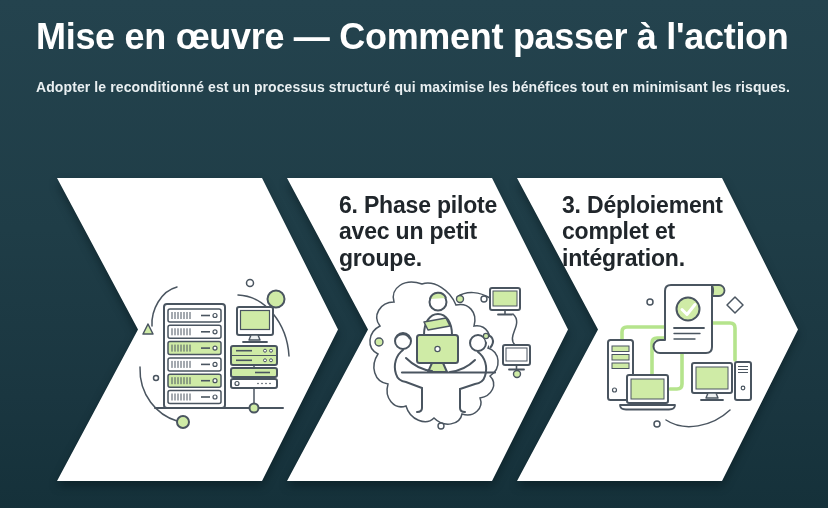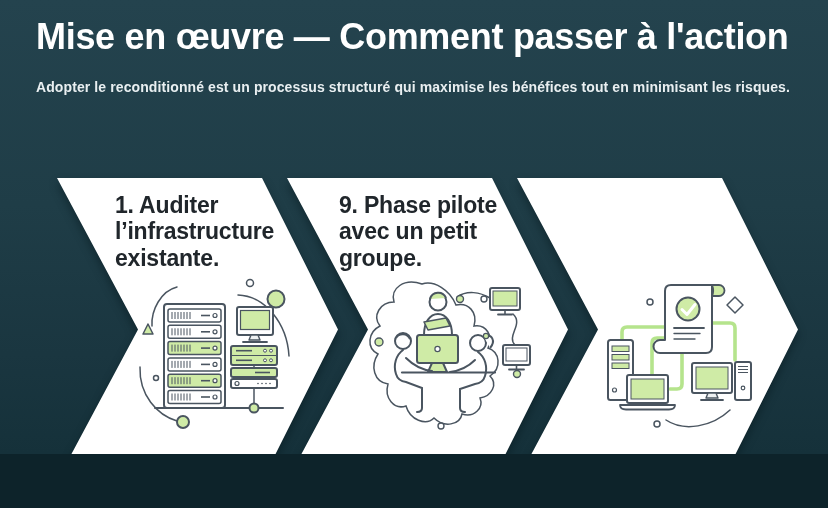--- a/index.html
+++ b/index.html
@@ -1,17 +1,17 @@
 <!DOCTYPE html>
 <html><head>
 <meta charset="utf-8">
 <style>
   html,body{margin:0;padding:0;background:#0d232a;}
   .slide{
-    position:relative;width:828px;height:454px;overflow:hidden;
+    position:relative;width:828px;height:508px;overflow:hidden;
     font-family:"Liberation Sans","DejaVu Sans",sans-serif;
     background:linear-gradient(180deg,#24434e 0%,#1f3d47 45%,#1a3640 78%,#15313a 100%);
   }
   .title{
     position:absolute;left:36px;top:16px;width:770px;
     color:#ffffff;font-size:36px;font-weight:700;letter-spacing:-0.3px;
   }
   .subtitle{
     position:absolute;left:36px;top:79px;width:760px;
     color:#e9eff1;font-size:14px;font-weight:600;letter-spacing:0.1px;
@@ -40,21 +40,20 @@
 </head>
 <body>
 
 <div class="slide">
 
   <div class="title">Mise en œuvre — Comment passer à l'action</div>
   <div class="subtitle">Adopter le reconditionné est un processus structuré qui maximise les bénéfices tout en minimisant les risques.</div>
 
   <div class="chev chev1">
     <div class="chev-shape"></div>
-    <div class="step-label">1. Auditer l’infrastructure existante.</div>
     <svg class="illus illus1" viewBox="0 0 176 158">
       <defs>
         <g id="s1-slot-inner" stroke="#4a5560">
           <path d="M4,3 v7 M7,3 v7 M10,3 v7 M13,3 v7 M16,3 v7 M19,3 v7 M22,3 v7" stroke-width="1" fill="none"></path>
           <line x1="33" y1="6.5" x2="42" y2="6.5" stroke-width="1.6"></line>
           <circle cx="47" cy="6.5" r="2" fill="#fff" stroke-width="1.2"></circle>
         </g>
       </defs>
 
       <path d="M58,9 C42,13 32,32 33,48" fill="none" stroke="#4a5560" stroke-width="1.5" stroke-linecap="round"></path>
@@ -116,21 +115,21 @@
         <circle cx="143" cy="105.5" r="0.8" fill="#4a5560"></circle>
       <circle cx="147" cy="105.5" r="0.8" fill="#4a5560"></circle>
         <circle cx="151" cy="105.5" r="0.8" fill="#4a5560"></circle>
       <line x1="135" y1="110" x2="135" y2="126" stroke="#4a5560" stroke-width="1.5"></line>
       <circle cx="135" cy="130" r="4.5" fill="#cfeba6" stroke="#4a5560" stroke-width="2"></circle>
     </svg>
   </div>
 
   <div class="chev chev2">
     <div class="chev-shape"></div>
-    <div class="step-label">9. Phase pilote avec un petit groupe.</div>
+    <div class="step-label">6. Phase pilote avec un petit groupe.</div>
     <svg class="illus illus2" viewBox="0 0 175 155">
 
       <path d="M60,6 C42,0 28,10 32,24 C18,24 10,38 18,48 C6,54 4,70 16,76 C8,88 12,104 26,106
                C22,120 32,132 44,128 C48,142 64,148 72,140 C82,150 98,147 100,136 C112,140 122,130 118,120
                C130,118 136,106 128,98 C140,90 138,74 126,70 C132,58 124,46 112,48 C116,34 106,24 94,27
                C88,12 72,2 60,6 Z" fill="#fff" stroke="#4a5560" stroke-width="1.5"></path>
 
       <path d="M95,19 C105,12 118,14 128,20" fill="none" stroke="#4a5560" stroke-width="1.5" stroke-linecap="round"></path>
       <path d="M151,36 C162,46 144,58 153,67" fill="none" stroke="#4a5560" stroke-width="1.5" stroke-linecap="round"></path>
 
@@ -169,20 +168,21 @@
       <circle cx="98" cy="21" r="3.5" fill="#cfeba6" stroke="#4a5560" stroke-width="1.4"></circle>
       <circle cx="122" cy="21" r="3" fill="#fff" stroke="#4a5560" stroke-width="1.4"></circle>
       <circle cx="17" cy="64" r="4" fill="#cfeba6" stroke="#4a5560" stroke-width="1.4"></circle>
       <circle cx="155" cy="96" r="3.5" fill="#cfeba6" stroke="#4a5560" stroke-width="1.4"></circle>
       <circle cx="79" cy="148" r="3" fill="#fff" stroke="#4a5560" stroke-width="1.4"></circle>
     </svg>
   </div>
 
   <div class="chev chev3">
     <div class="chev-shape"></div>
+    <div class="step-label">3. Déploiement complet et intégration.</div>
     <svg class="illus illus3" viewBox="0 0 155 150">
 
       <circle cx="48" cy="24" r="3" fill="#fff" stroke="#4a5560" stroke-width="1.5"></circle>
       <circle cx="55" cy="146" r="3" fill="#fff" stroke="#4a5560" stroke-width="1.5"></circle>
       <polygon points="133,19 141,27 133,35 125,27" fill="#fff" stroke="#4a5560" stroke-width="1.5" stroke-linejoin="round"></polygon>
       <path d="M64,142 C82,154 110,149 128,132" fill="none" stroke="#4a5560" stroke-width="1.5" stroke-linecap="round"></path>
 
       <g fill="none" stroke="#b5e48c" stroke-width="3.6" stroke-linecap="round">
         <path d="M64,49 H25 Q20,49 20,54 V93"></path>
         <path d="M64,60 H55 Q50,60 50,65 V96"></path>

